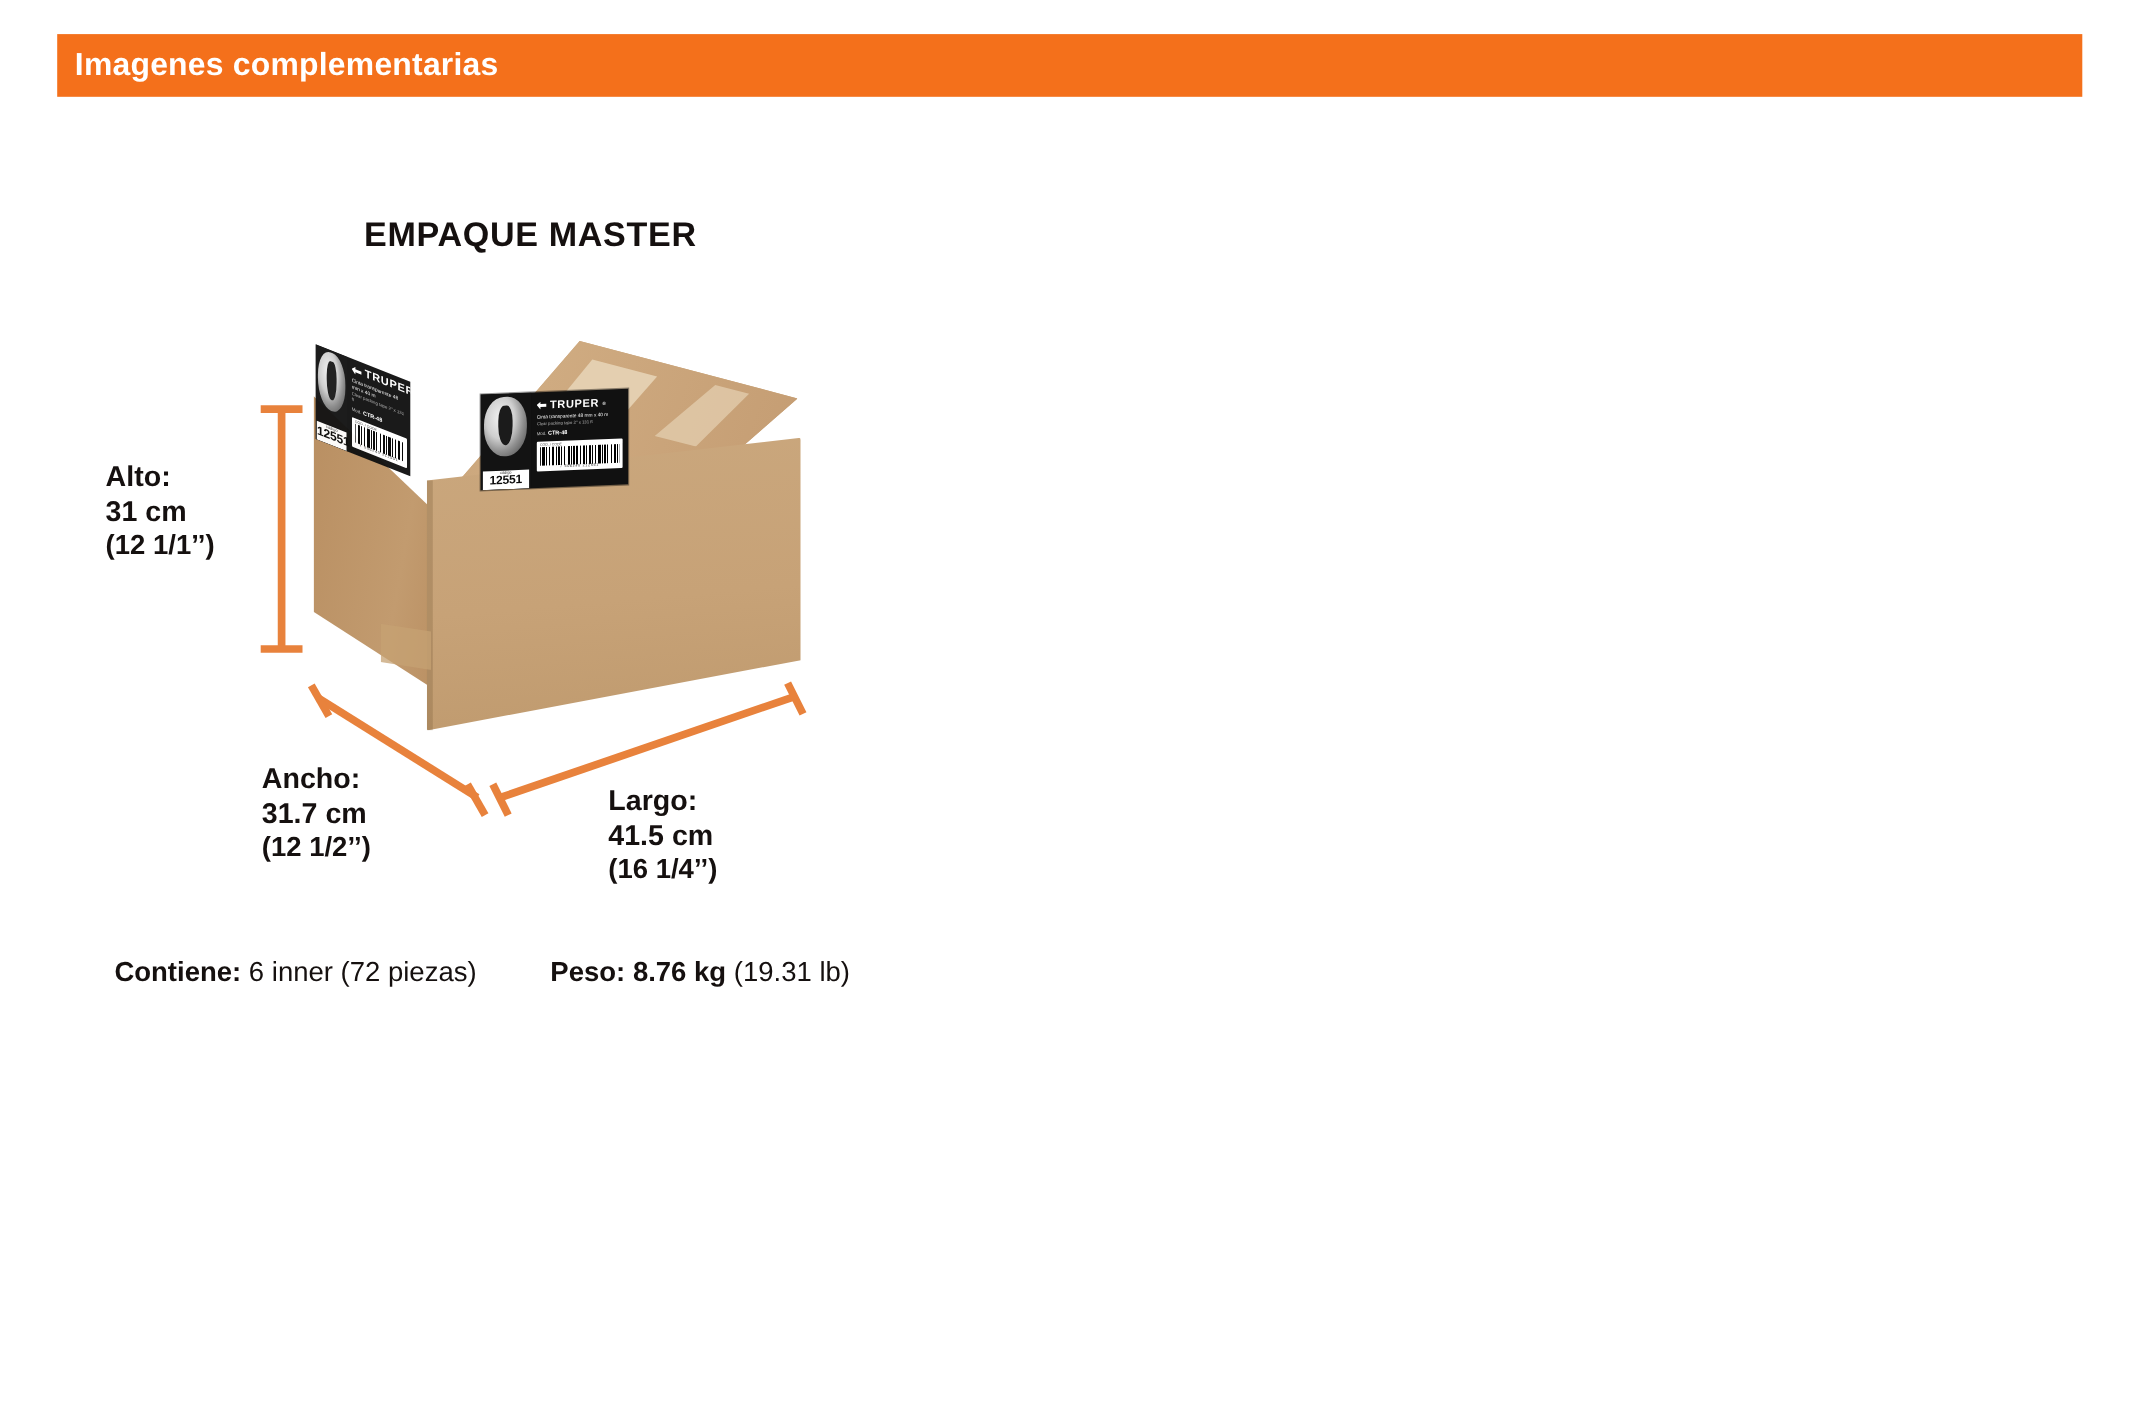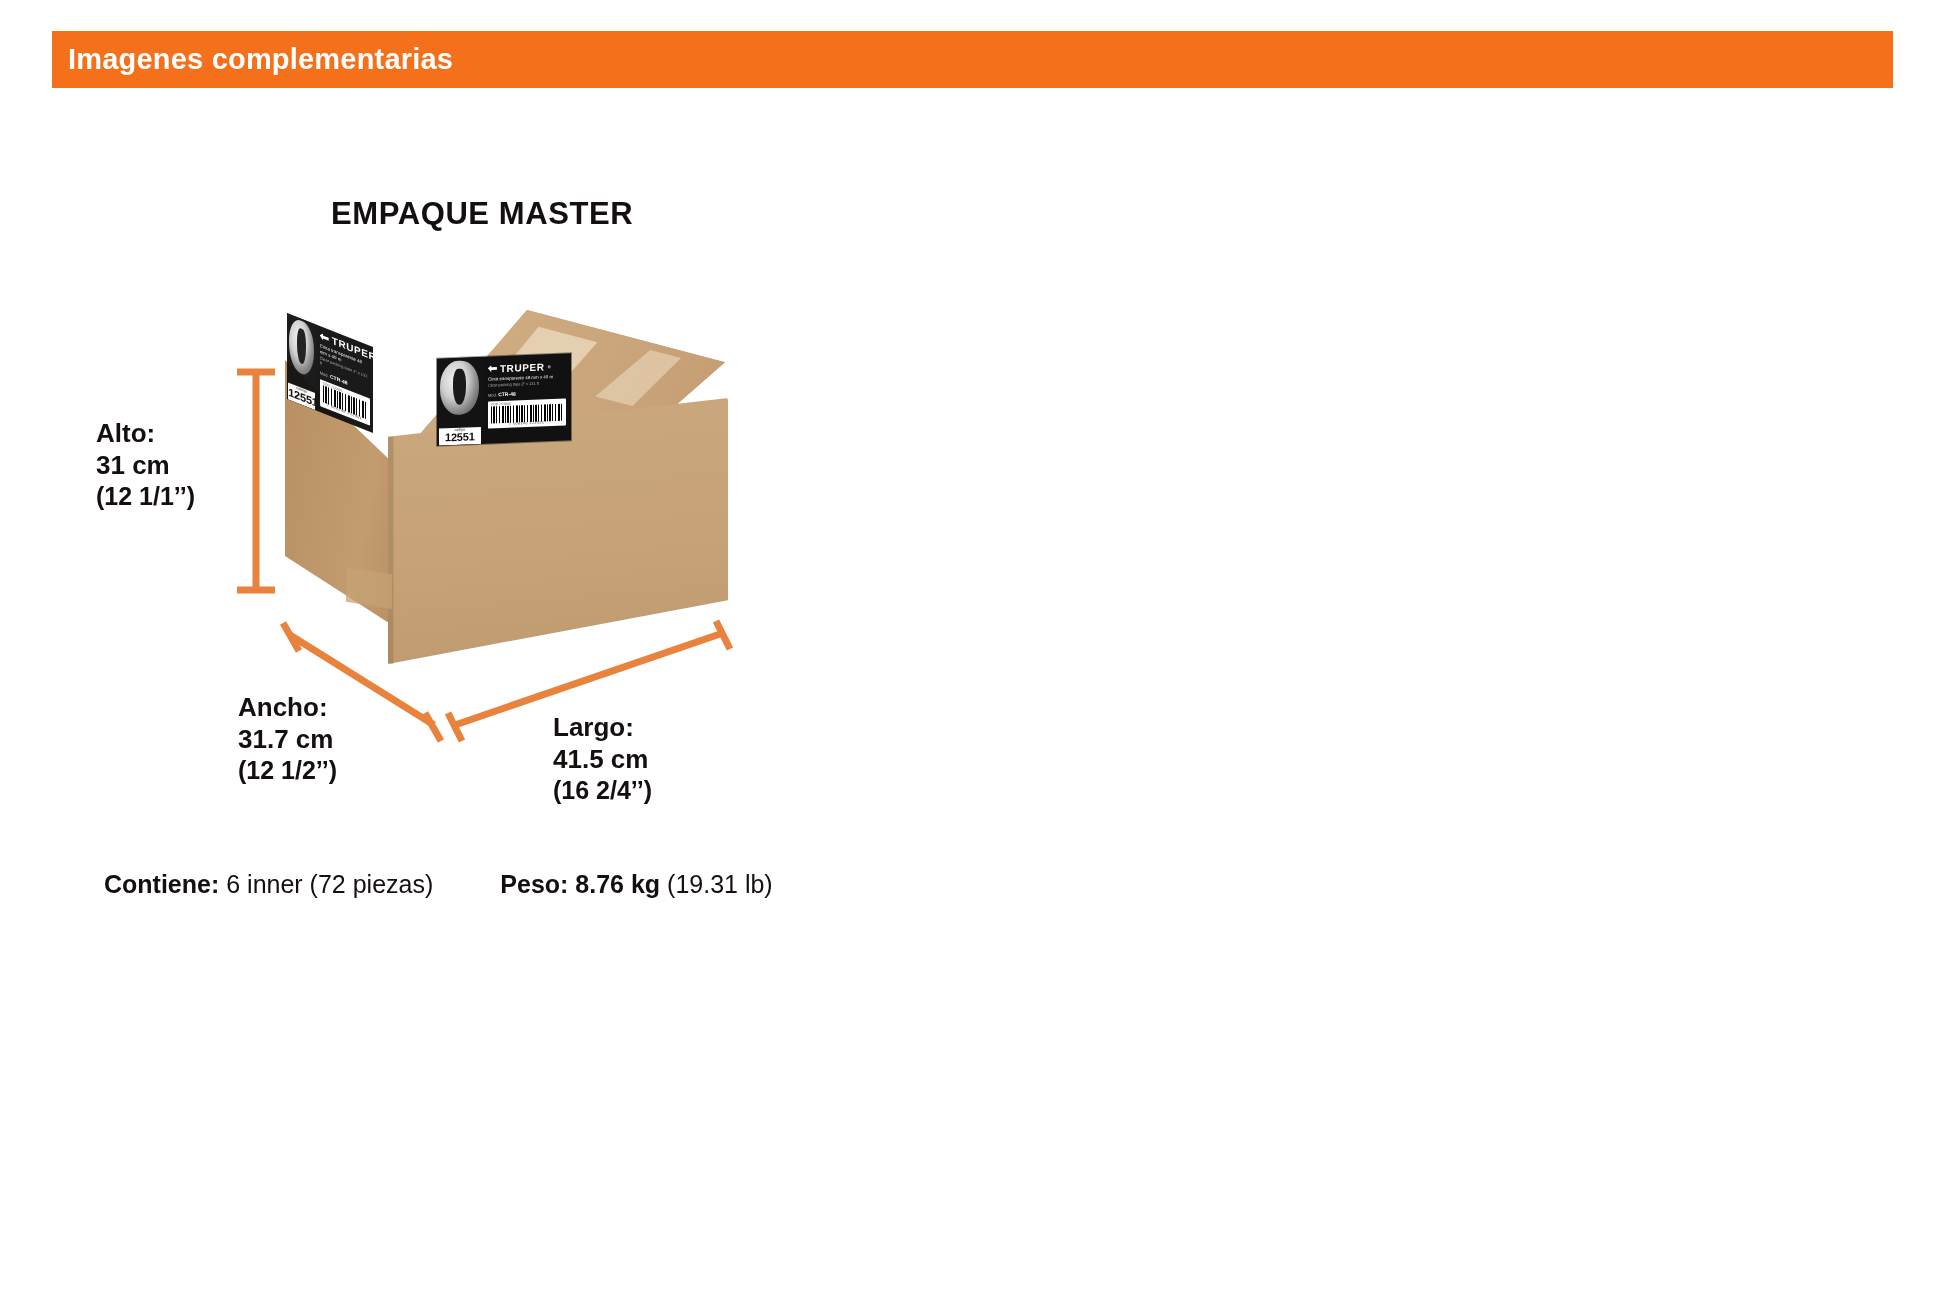--- a/index.html
+++ b/index.html
@@ -428,21 +428,21 @@
 
   <div class="dim-text dim-ancho">
     <div class="l1">Ancho:</div>
     <div class="l2">31.7 cm</div>
     <div class="l3">(12 1/2’’)</div>
   </div>
 
   <div class="dim-text dim-largo">
     <div class="l1">Largo:</div>
     <div class="l2">41.5 cm</div>
-    <div class="l3">(16 2/4’’)</div>
+    <div class="l3">(16 1/4’’)</div>
   </div>
 
   <div class="info-row">
     <div class="info-item">
       <span class="b">Contiene:</span>
       <span class="n">6 inner (72 piezas)</span>
     </div>
     <div class="info-item info-peso">
       <span class="b">Peso:</span>
       <span class="b">8.76 kg</span>

